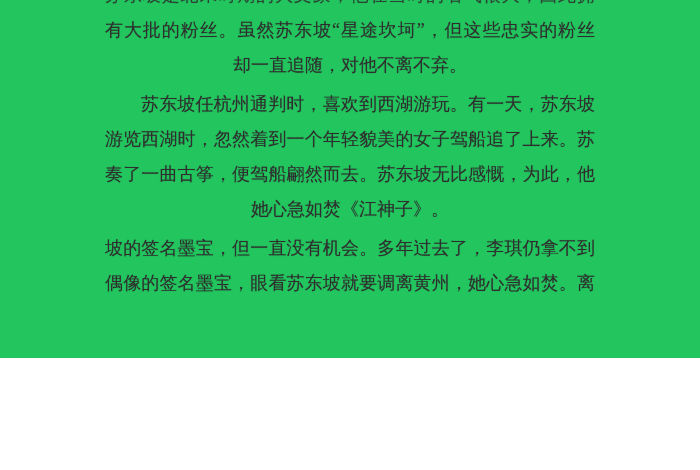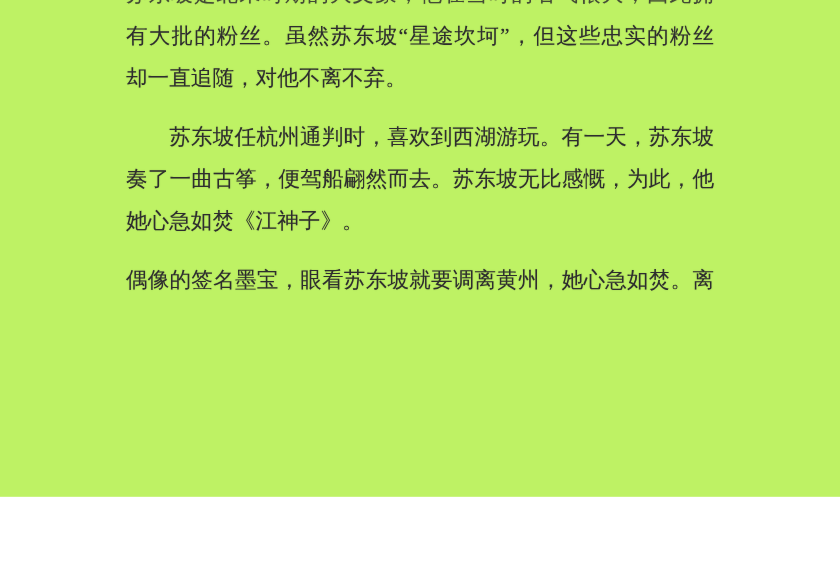--- a/index.html
+++ b/index.html
@@ -7,69 +7,71 @@
     padding: 0;
     width: 700px;
     height: 470px;
     overflow: hidden;
     background: #ffffff;
   }
   .page {
     position: absolute;
     left: 0; top: 0;
     width: 700px;
-    height: 414px;
-    background: #bef264;
+    height: 358px;
+    background: #22c55e;
   }
   .textblock {
     position: absolute;
     left: 105px;
     top: -22px;
     width: 490px;
     font-family: "Liberation Serif", "DejaVu Serif", serif;
     font-size: 18px;
     color: #2e2e2e;
     text-shadow: 0 0 1px rgba(46,46,46,0.35);
   }
   .line {
     height: 35px;
     line-height: 35px;
     white-space: nowrap;
-    text-align: left;
+    text-align: center;
   }
   .line.stretch {
     white-space: normal;
     text-align: justify;
     text-align-last: justify;
     text-justify: inter-character;
   }
   .line.indent {
     text-indent: 36px;
   }
   .para-gap {
-    margin-top: 14px;
+    margin-top: 4px;
   }
   .line.clipped {
     opacity: 0.85;
   }
 </style>
 </head>
 <body>
 
 <div class="page">
   <div class="textblock">
     <div class="line stretch clipped">苏东坡是北宋时期的大文豪，他在当时的名气很大，因此拥</div>
     <div id="paragraphs-root">
         <div>
           <div class="line stretch">有大批的粉丝。虽然苏东坡“星途坎坷”，但这些忠实的粉丝</div>
           <div class="line">却一直追随，对他不离不弃。</div>
         </div>
         <div class="para-gap">
           <div class="line stretch indent">苏东坡任杭州通判时，喜欢到西湖游玩。有一天，苏东坡</div>
+          <div class="line stretch">游览西湖时，忽然着到一个年轻貌美的女子驾船追了上来。苏</div>
           <div class="line stretch">奏了一曲古筝，便驾船翩然而去。苏东坡无比感慨，为此，他</div>
           <div class="line">她心急如焚《江神子》。</div>
         </div>
         <div class="para-gap">
+          <div class="line stretch">坡的签名墨宝，但一直没有机会。多年过去了，李琪仍拿不到</div>
           <div class="line stretch">偶像的签名墨宝，眼看苏东坡就要调离黄州，她心急如焚。离</div>
         </div>
       </div>
   </div>
 </div>
 
 </body></html>

